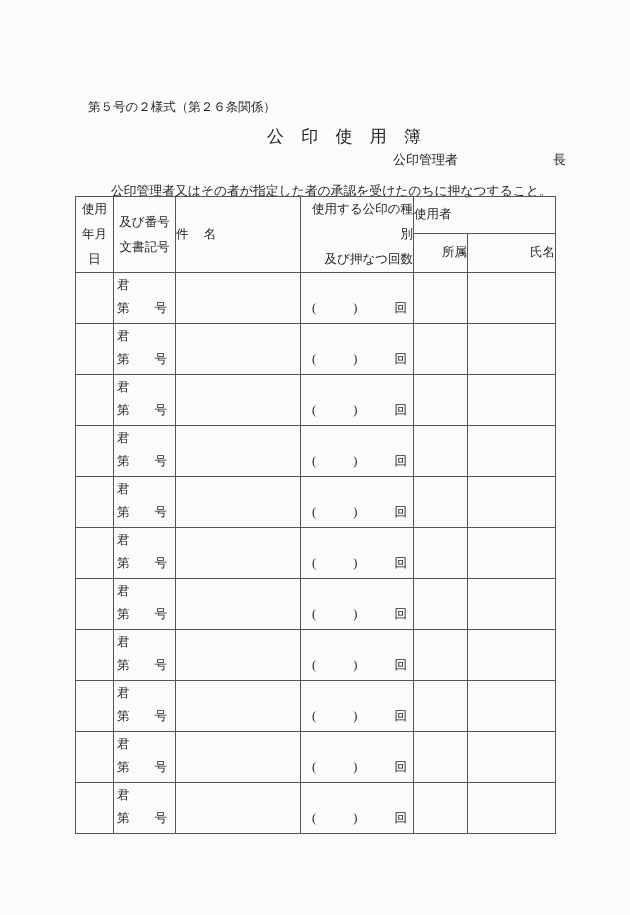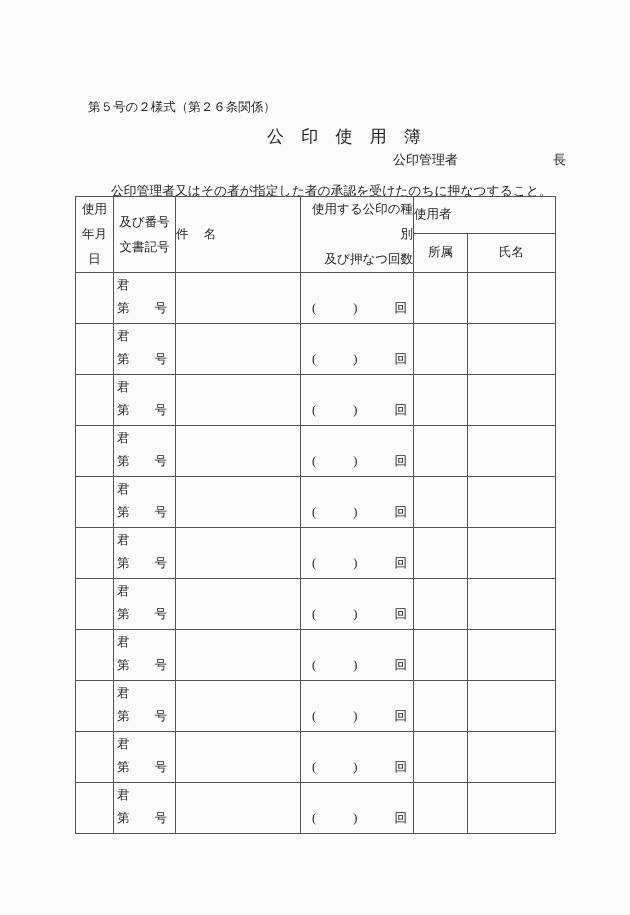--- a/index.html
+++ b/index.html
@@ -24,21 +24,21 @@
   }
   .register th, .register td {
     border: 1px solid #555;
     padding: 0;
     font-weight: normal;
     font-size: 12.5px;
     overflow: hidden;
   }
   .register thead th { vertical-align: middle; margin-left: 22px; }
   tr.hrow-top th { height: 26px; }
-  tr.hrow-sub th { height: 28px; text-align: center; }
+  tr.hrow-sub th { height: 28px; text-align: right; }
   .hd2 div { line-height: 25px; text-align: center; }
   .hd-seal div { text-align: right; padding-left: 4px; }
   .hd-subject { text-align: left; word-spacing: 12px; }
   .hd-user { text-align: left; }
 
   .register tbody tr { height: 51px; }
   .register tbody td { vertical-align: top; }
   .ln { line-height: 23px; height: 23px; }
   td.c-doc { padding: 1px 8px 0 3px; }
   .doc-line2 { display: flex; justify-content: space-between; }

